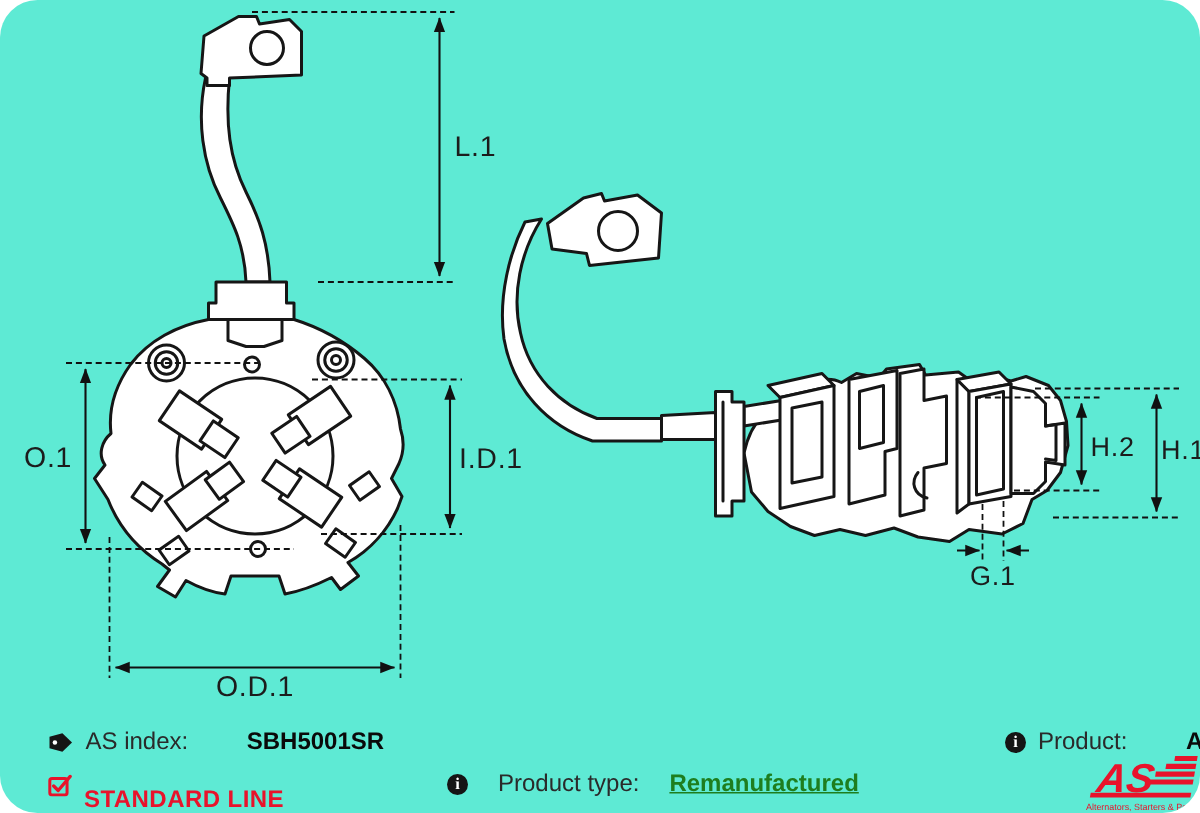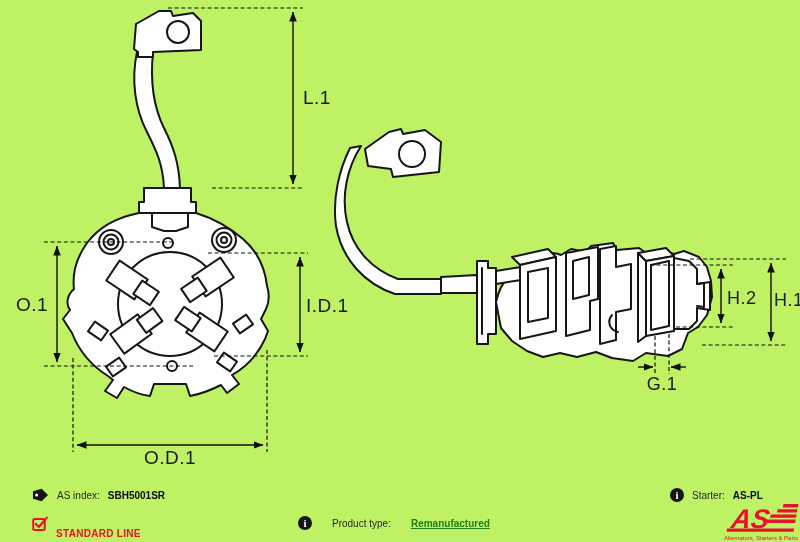--- a/index.html
+++ b/index.html
@@ -1,30 +1,30 @@
 <!DOCTYPE html>
 <html><head>
 <meta charset="utf-8">
 <style>
   html,body{margin:0;padding:0;background:#fff;}
-  .stage{position:relative;width:800px;height:542px;background:#bef264;overflow:hidden;
-         font-family:"Liberation Sans",sans-serif;}
+  .stage{position:relative;width:800px;height:542px;background:#5eead4;overflow:hidden;
+         font-family:"Liberation Sans",sans-serif;border-radius:25px;}
   svg.diagram{position:absolute;left:0;top:0;}
   
   .s{fill:#fff;stroke:#161616;stroke-width:2;stroke-linejoin:round;stroke-linecap:round;}
   .sn{fill:none;stroke:#161616;stroke-width:2;stroke-linejoin:round;stroke-linecap:round;}
   .d{fill:none;stroke:#111;stroke-width:1.2;stroke-dasharray:4 2.6;}
   .a{fill:none;stroke:#111;stroke-width:1.4;}
   .dim{font-family:"Liberation Sans",sans-serif;font-size:19px;fill:#1c1c1c;letter-spacing:.5px;}
   .dim.small{font-size:18px;}
   
   .cell{position:absolute;display:flex;align-items:center;gap:8px;height:16px;
-        font-size:10px;color:#2a2a2a;white-space:nowrap;}
+        font-size:16px;color:#2a2a2a;white-space:nowrap;}
   .cell .lbl{color:#2a2a2a;}
-  .cell .val{font-weight:bold;color:#0a0a0a;}
+  .cell .val{font-weight:bold;color:#0a0a0a;margin-left:31px;}
   .cell .red{color:#e8132b;font-weight:bold;letter-spacing:.3px;margin-top:21px;}
   .cell .green{color:#1e7e1e;font-weight:bold;text-decoration:underline;}
   .info-icon{width:14px;height:14px;border-radius:50%;background:#151515;color:#fff;
              display:inline-flex;align-items:center;justify-content:center;flex:none;
              font-family:"Liberation Serif",serif;font-weight:bold;font-size:11px;line-height:1;}
   .info-icon::before{content:"i";}
   .logo{position:absolute;left:722px;top:501px;width:78px;height:40px;}
 </style>
 </head>
 <body>
@@ -200,21 +200,21 @@
 
 
   <div class="cell" style="left:298px;top:515px;gap:20px;">
     <span class="info-icon"></span>
     <span class="lbl">Product type:</span>
     <span class="green">Remanufactured</span>
   </div>
 
   <div class="cell" style="left:670px;top:487px;">
     <span class="info-icon"></span>
-    <span class="lbl">Starter:</span>
+    <span class="lbl">Product:</span>
     <span class="val">AS-PL</span>
   </div>
 
   <div class="logo">
     <svg width="78" height="40" viewBox="0 0 78 40">
       <g fill="#e8132b" transform="skewX(-10)">
         <text x="13" y="27" font-family="Liberation Sans, sans-serif" font-size="27" font-weight="bold" font-style="italic">AS</text>
         <rect x="62" y="3" width="15" height="3.4"></rect>
         <rect x="57" y="8.2" width="20" height="3.4"></rect>
         <rect x="51" y="13.4" width="26" height="3.4"></rect>

